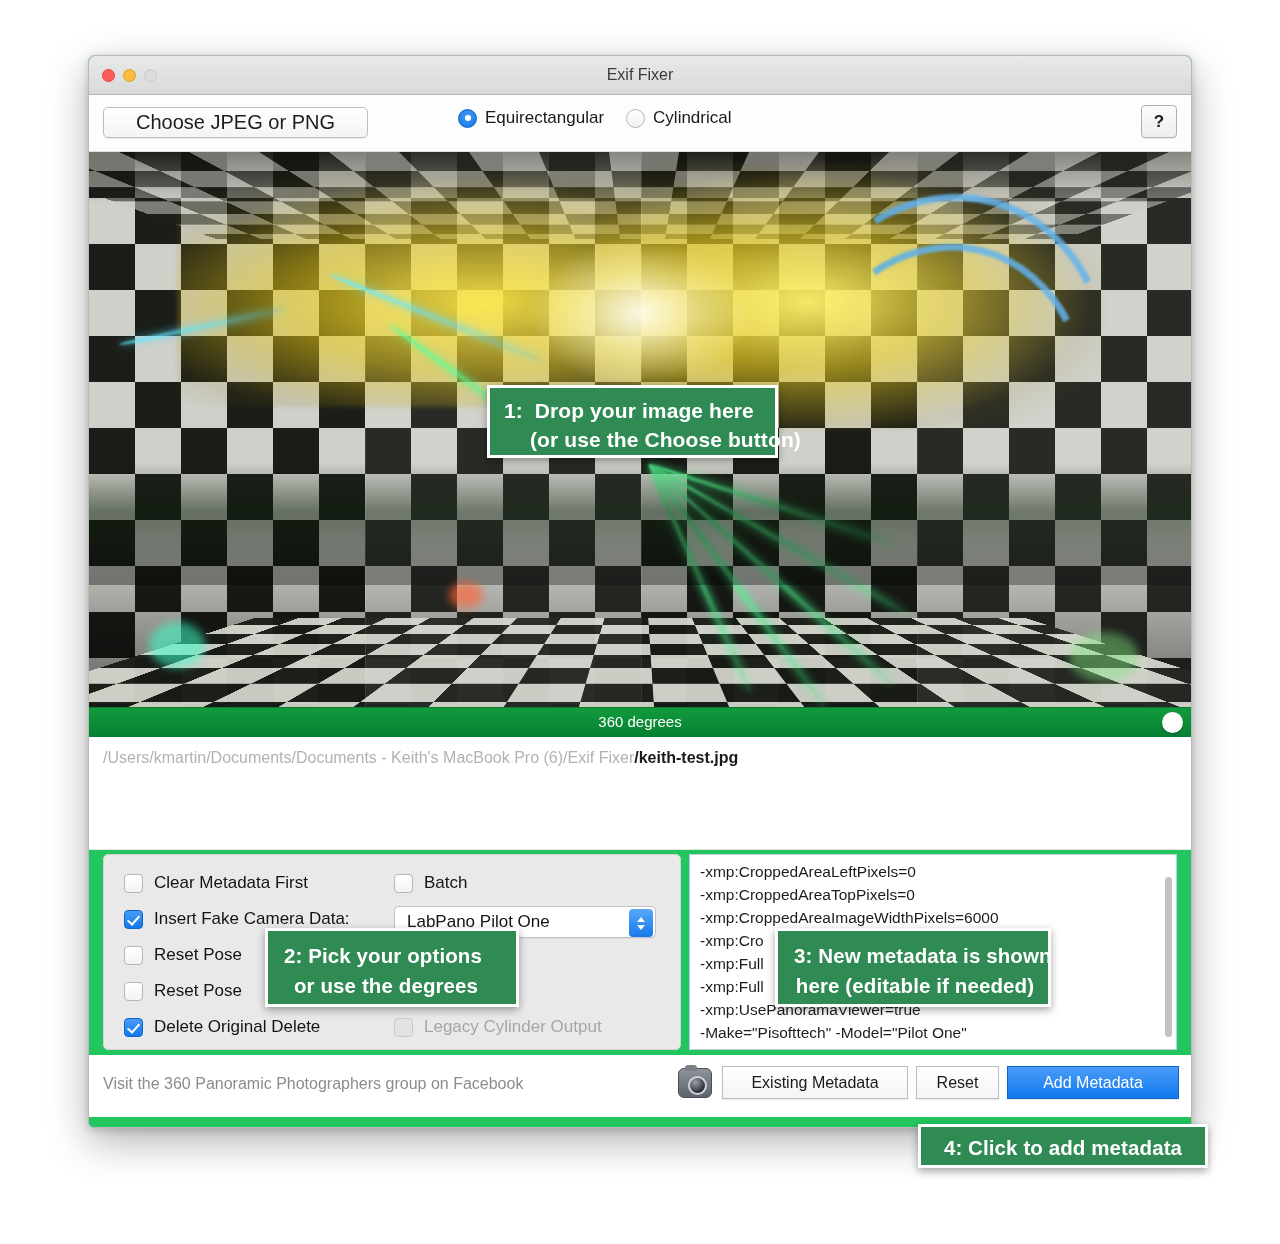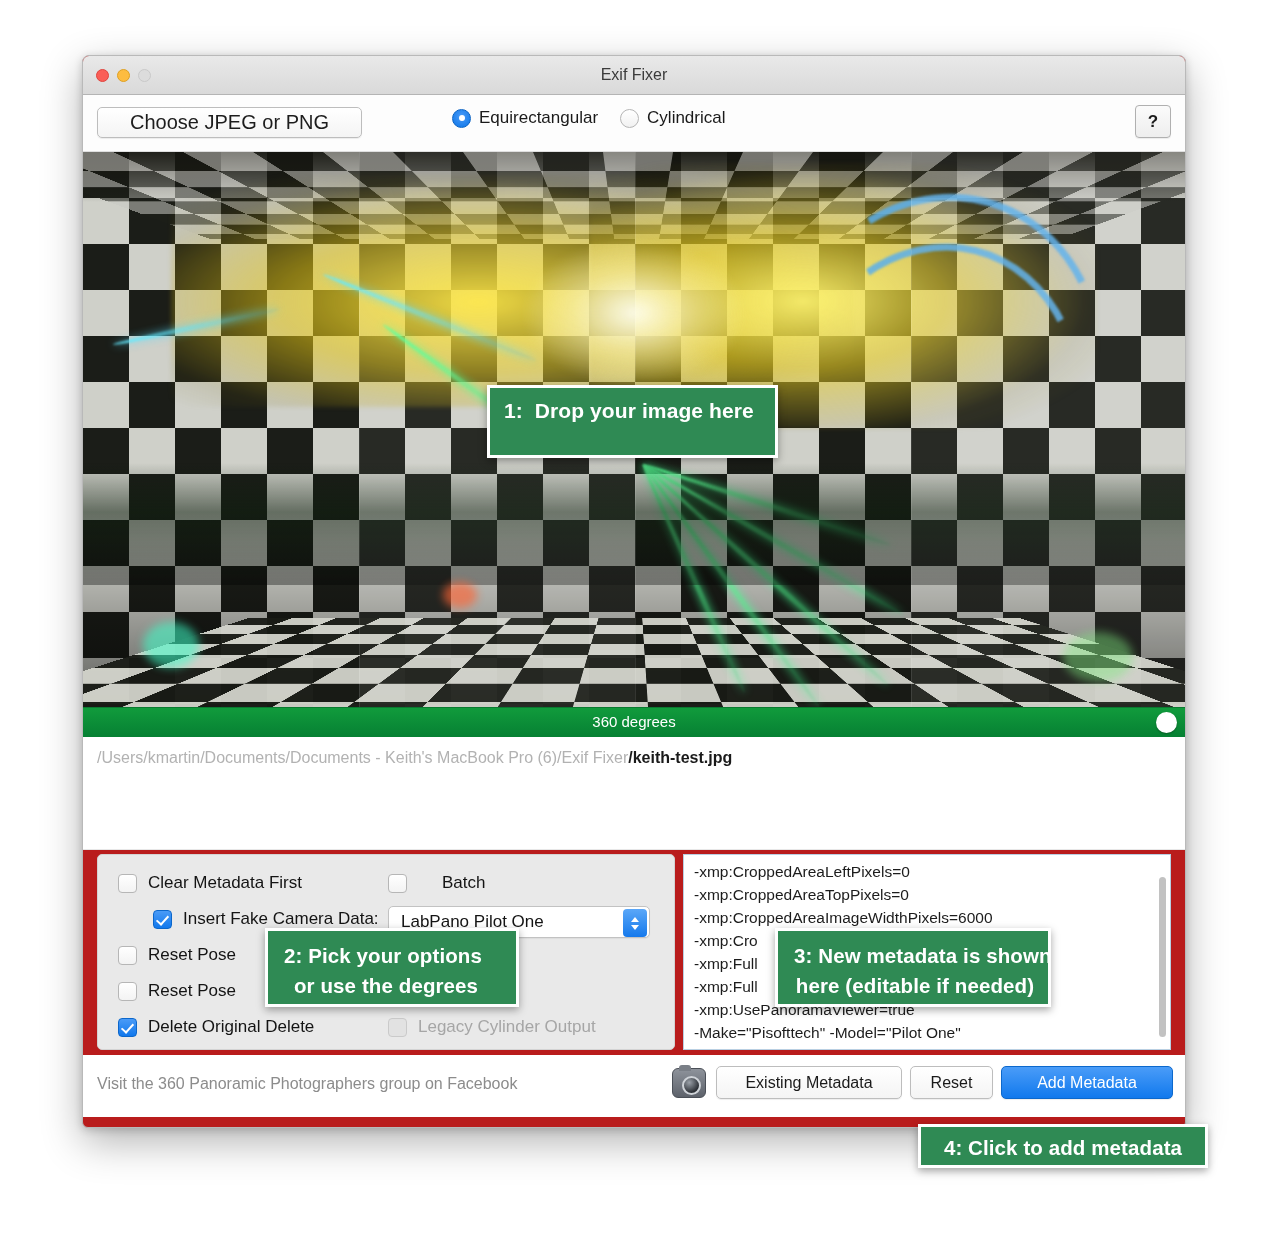--- a/index.html
+++ b/index.html
@@ -13,23 +13,23 @@
 
   #root {
     position: relative;
     width: 1280px; height: 1244px;
     background: #ffffff;
   }
 
   
   .window {
     position: absolute;
-    left: 82px; top: 55px;
+    left: 88px; top: 55px;
     width: 1104px; height: 1073px;
-    background: #b91c1c;
+    background: #22c55e;
     border-radius: 7px 7px 6px 6px;
     box-shadow: 0 14px 40px rgba(0,0,0,0.30), 0 2px 8px rgba(0,0,0,0.18);
     overflow: hidden;
     border: 1px solid #b9b9b9;
   }
 
   
   .titlebar {
     position: relative;
     height: 39px;
@@ -363,21 +363,21 @@
     position:absolute; left:6px; top:-4px;
     width:12px; height:6px; border-radius:3px 3px 0 0;
     background:#7a7f87;
   }
   .btn {
     position:absolute; top: 11px;
     height: 33px;
     display:flex; align-items:center; justify-content:center;
     padding: 0 13px;
     font-size: 16px;
-    border-radius: 5px;
+    border-radius: 0;
     border: 1px solid #bdbdbd;
     background: linear-gradient(to bottom,#ffffff,#f4f4f4);
     color:#1a1a1a;
     box-shadow: 0 1px 1px rgba(0,0,0,0.07);
     cursor: default;
     white-space: nowrap;
   }
   .btn.existing { left: 633px; width: 186px; }
   .btn.reset    { left: 827px; width: 83px; }
   .btn.primary  {
@@ -516,26 +516,26 @@
 
     <div class="midsection">
 
       <div class="options-box">
 
         <div class="opt-row" style="left:20px; top:18px;">
           <span class="cb"></span>
           <span class="opt-label">Clear Metadata First</span>
         </div>
 
-        <div class="opt-row" style="left:290px; top:18px;gap:24px;">
+        <div class="opt-row" style="left:290px; top:18px;">
           <span class="cb"></span>
           <span class="opt-label">Batch</span>
         </div>
 
-        <div class="opt-row" style="left:20px; top:54px;margin-left:35px;">
+        <div class="opt-row" style="left:20px; top:54px;">
           <span class="cb on"></span>
           <span class="opt-label">Insert Fake Camera Data:</span>
         </div>
 
         <div class="select">
           <span>LabPano Pilot One</span>
           <span class="select-arrows">
             <i class="up"></i>
               <i class="down"></i>
           </span>
@@ -581,20 +581,21 @@
       <div class="cam-icon"></div>
       <div class="btn existing">Existing Metadata</div>
       <div class="btn reset">Reset</div>
       <div class="btn primary">Add Metadata</div>
     </div>
 
   </div>
 
   <div class="callout" id="callout1">
     <span class="line l1"><span>1:</span>&nbsp;&nbsp;<span>Drop your image here</span></span>
+    <span class="line l2">(or use the Choose button)</span>
   </div>
 
   <div class="callout" id="callout2">
     <span class="line l1"><span>2:</span>&nbsp;<span>Pick your options</span></span>
     <span class="line l2">or use the degrees</span>
   </div>
 
   <div class="callout" id="callout3">
     <span class="line l1"><span>3:</span>&nbsp;<span>New metadata is shown</span></span>
     <span class="line l2">here (editable if needed)</span>

